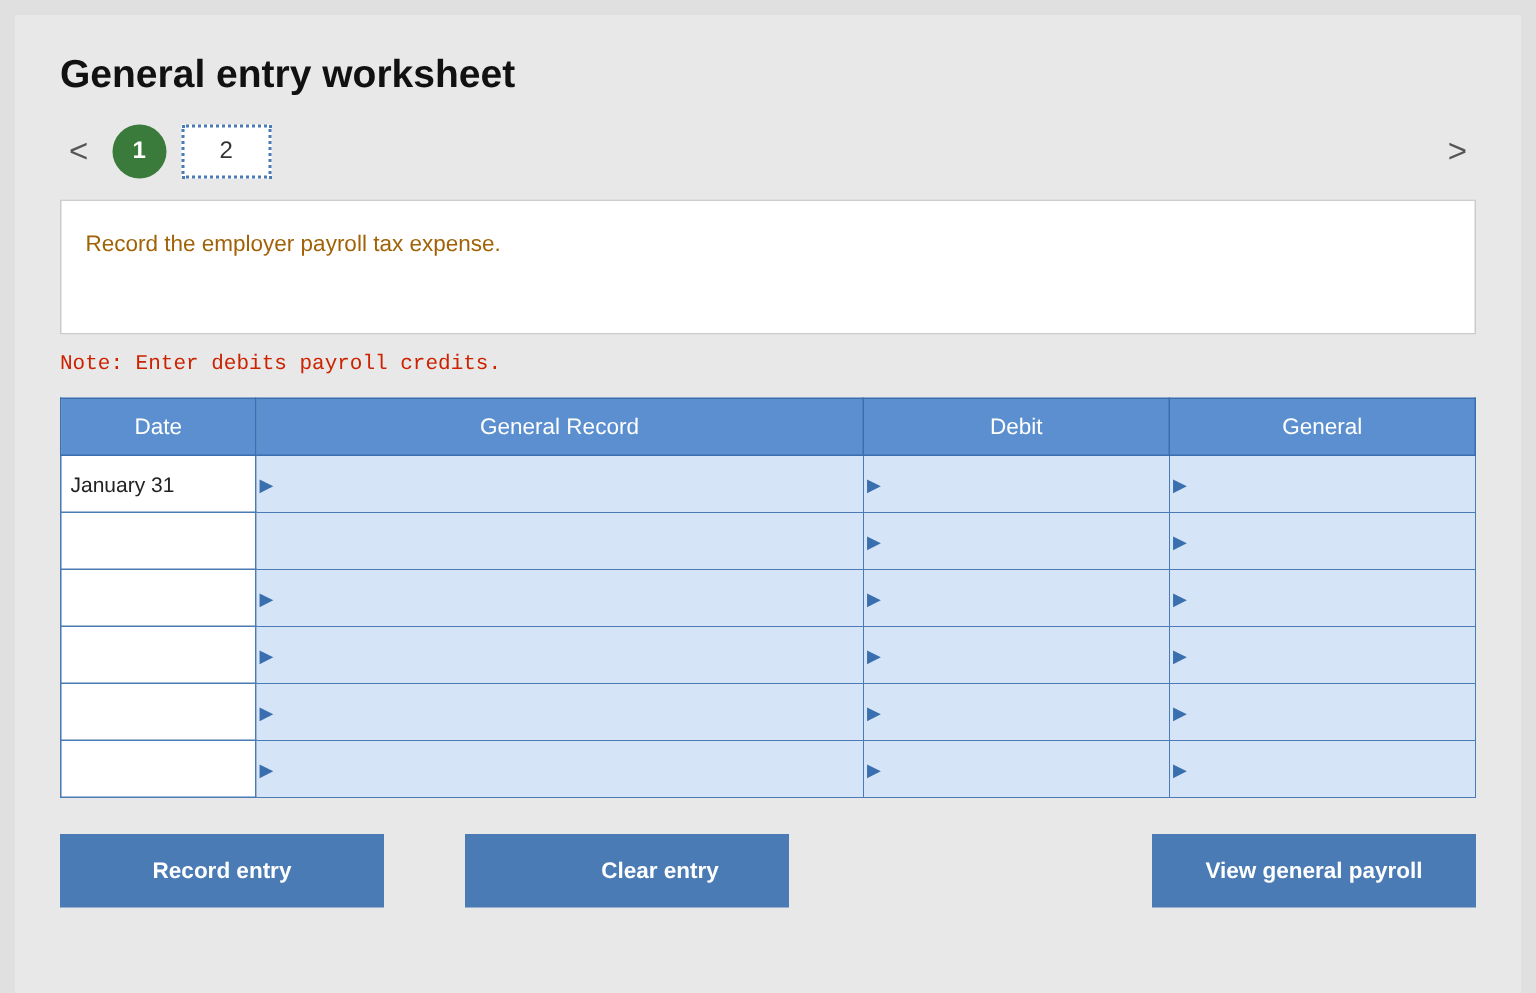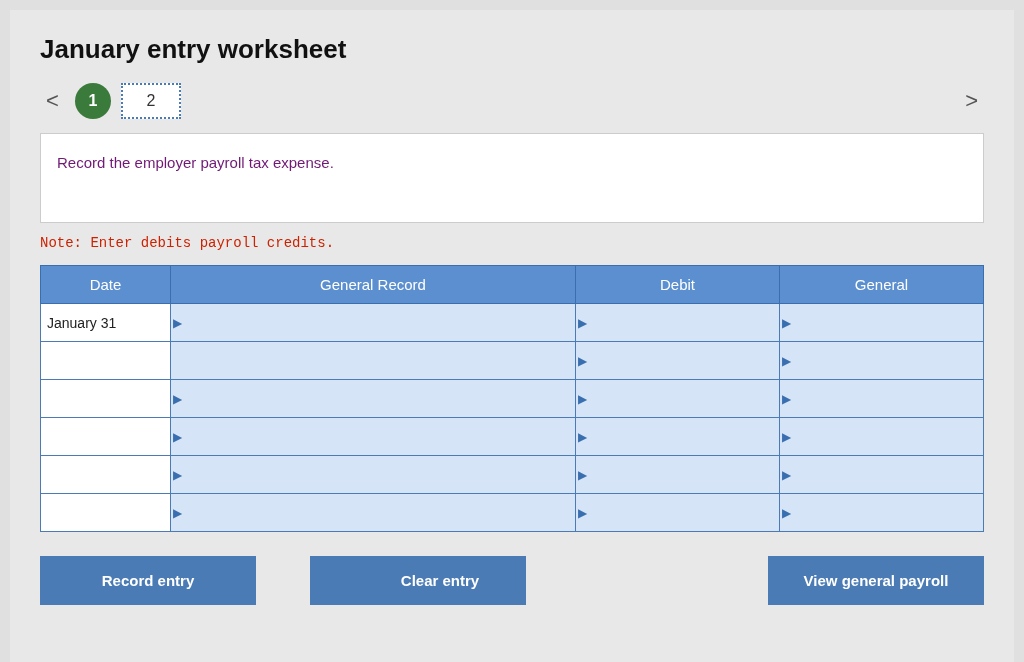--- a/index.html
+++ b/index.html
@@ -60,21 +60,21 @@
       font-size: 16px;
       color: #333;
       background: white;
     }
     .description-box {
       background: white;
       border: 1px solid #ccc;
       padding: 20px 16px;
       margin-bottom: 12px;
       font-size: 15px;
-      color: #701a75;
+      color: #a16207;
       min-height: 90px;
     }
     .note {
       color: #cc2200;
       font-size: 14px;
       margin-bottom: 14px;
       font-family: 'Courier New', monospace;
     }
     .journal-table {
       width: 100%;
@@ -200,21 +200,21 @@
       margin-left: auto;
     }
     .nav-right {
       margin-left: auto;
     }
   </style>
 </head>
 <body>
 
 <div class="container">
-  <div class="title">January entry worksheet</div>
+  <div class="title">General entry worksheet</div>
 
   <div class="nav-row">
     <span class="nav-arrow">&lt;</span>
     <div class="step-circle">1</div>
     <div class="step-box">2</div>
     <span class="nav-arrow nav-right">&gt;</span>
   </div>
 
   <div class="description-box">
     <span>Record the employer payroll tax expense.</span>

